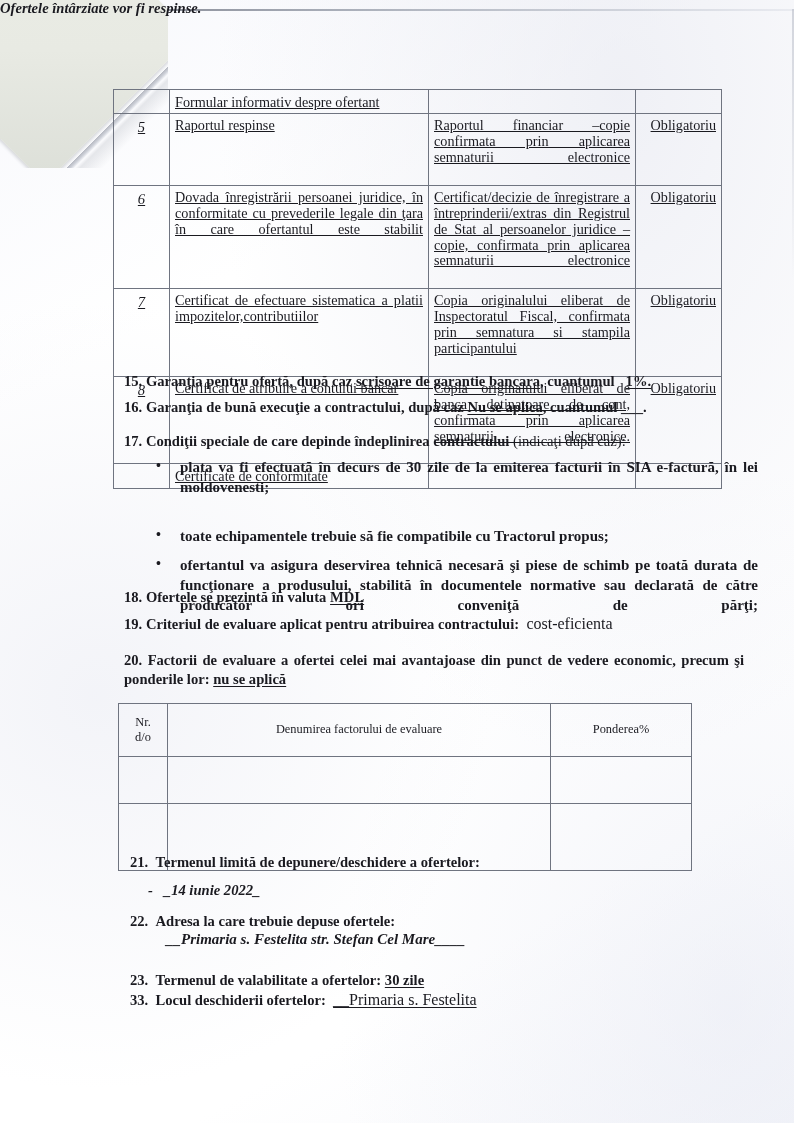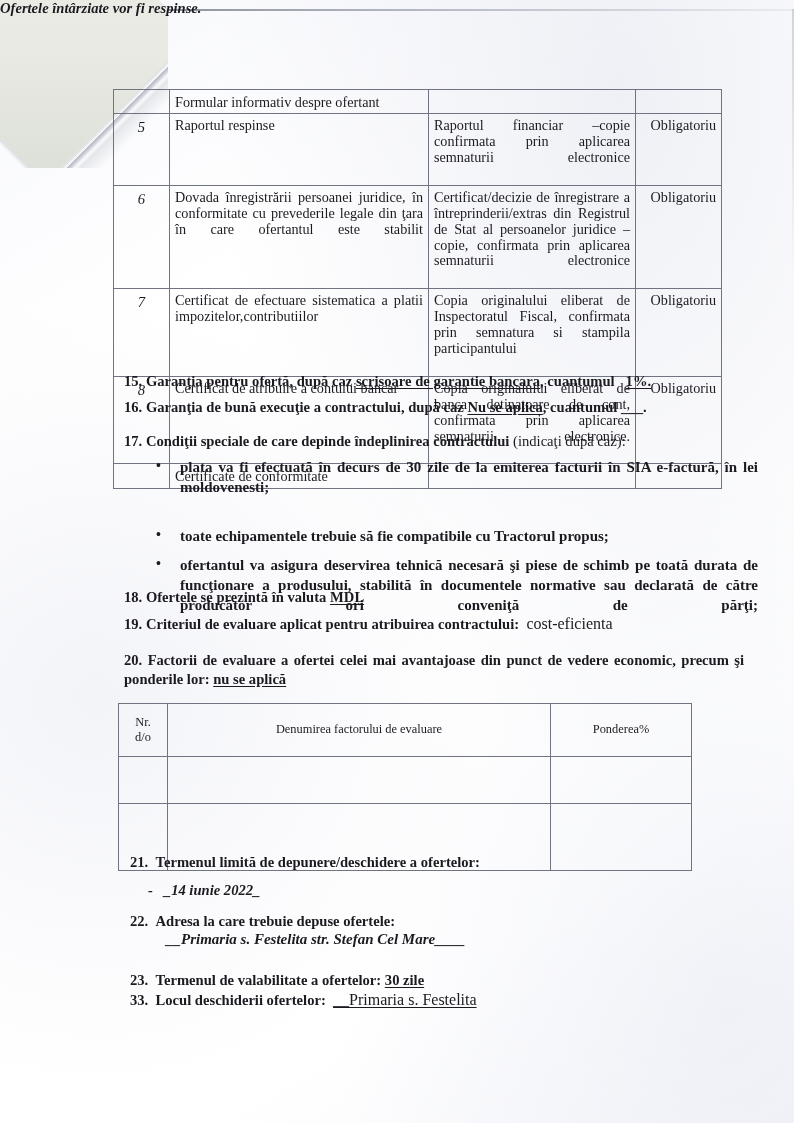--- a/index.html
+++ b/index.html
@@ -86,21 +86,21 @@
     padding: 2px 5px 3px 5px;
     font-weight: normal;
     line-height: 1.12;
   }
 
   
   #requirements-table {
     left: 113px; top: 89px; width: 562px;
     font-size: 14.2px;
   }
-  #requirements-table td { text-align: justify; text-justify: inter-word; }
+  #requirements-table td { text-align: justify; text-justify: inter-word; text-decoration: underline; }
   #requirements-table td.col-nr {
     width: 45px;
     text-align: center;
     font-style: italic;
     font-size: 14.6px;
     padding-top: 5px;
   }
   #requirements-table td.col-desc { width: 248px; padding-top: 4px; }
   #requirements-table td.col-doc  { width: 196px; padding-top: 4px; }
   #requirements-table td.col-req  {

